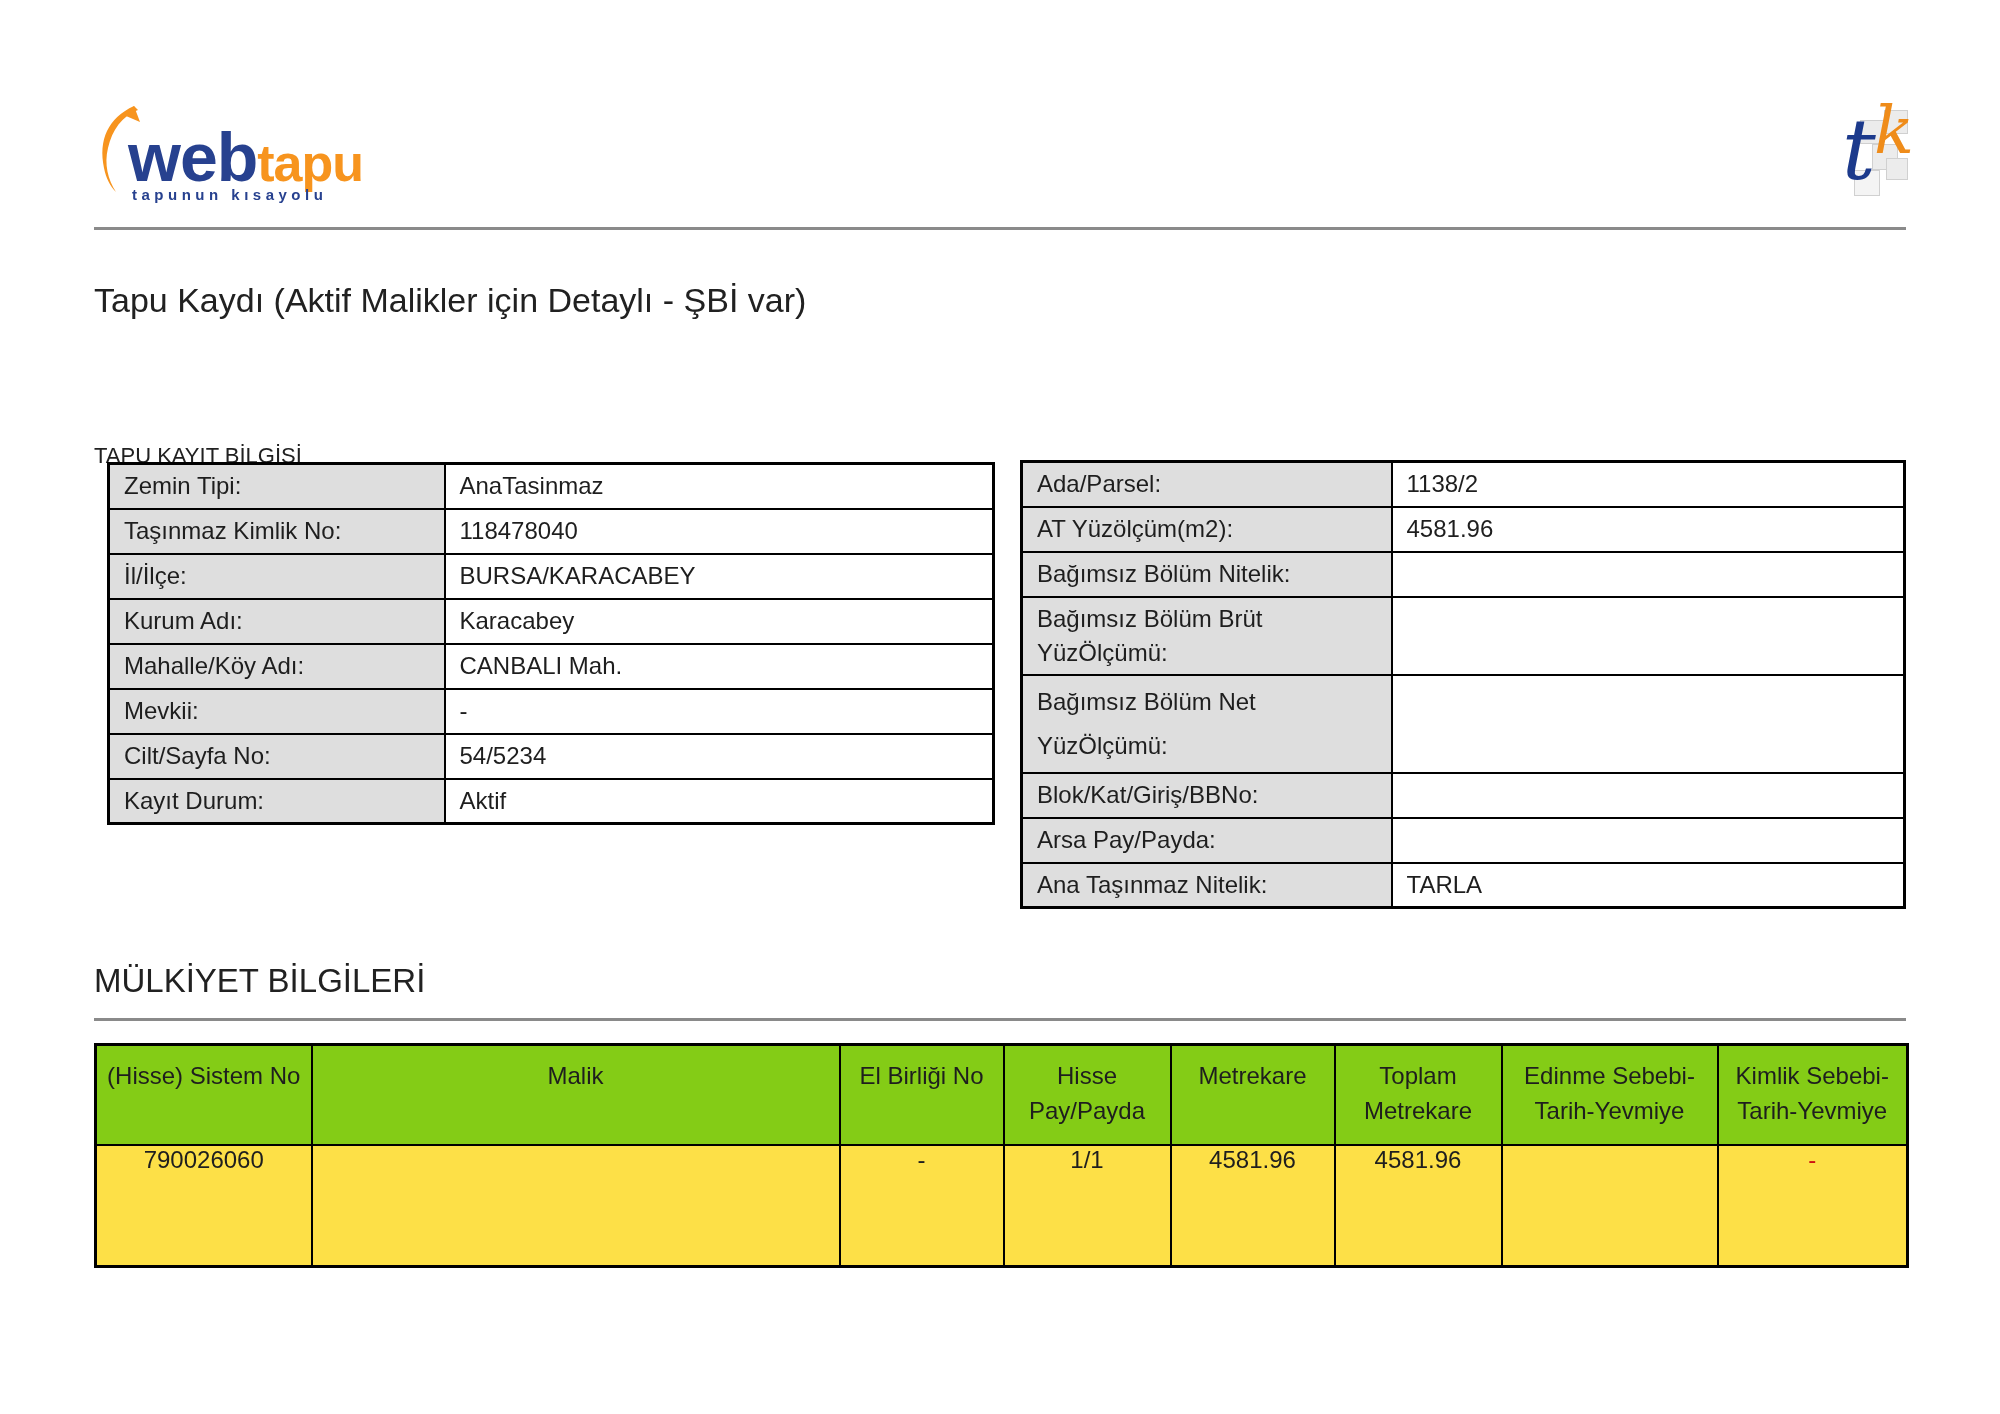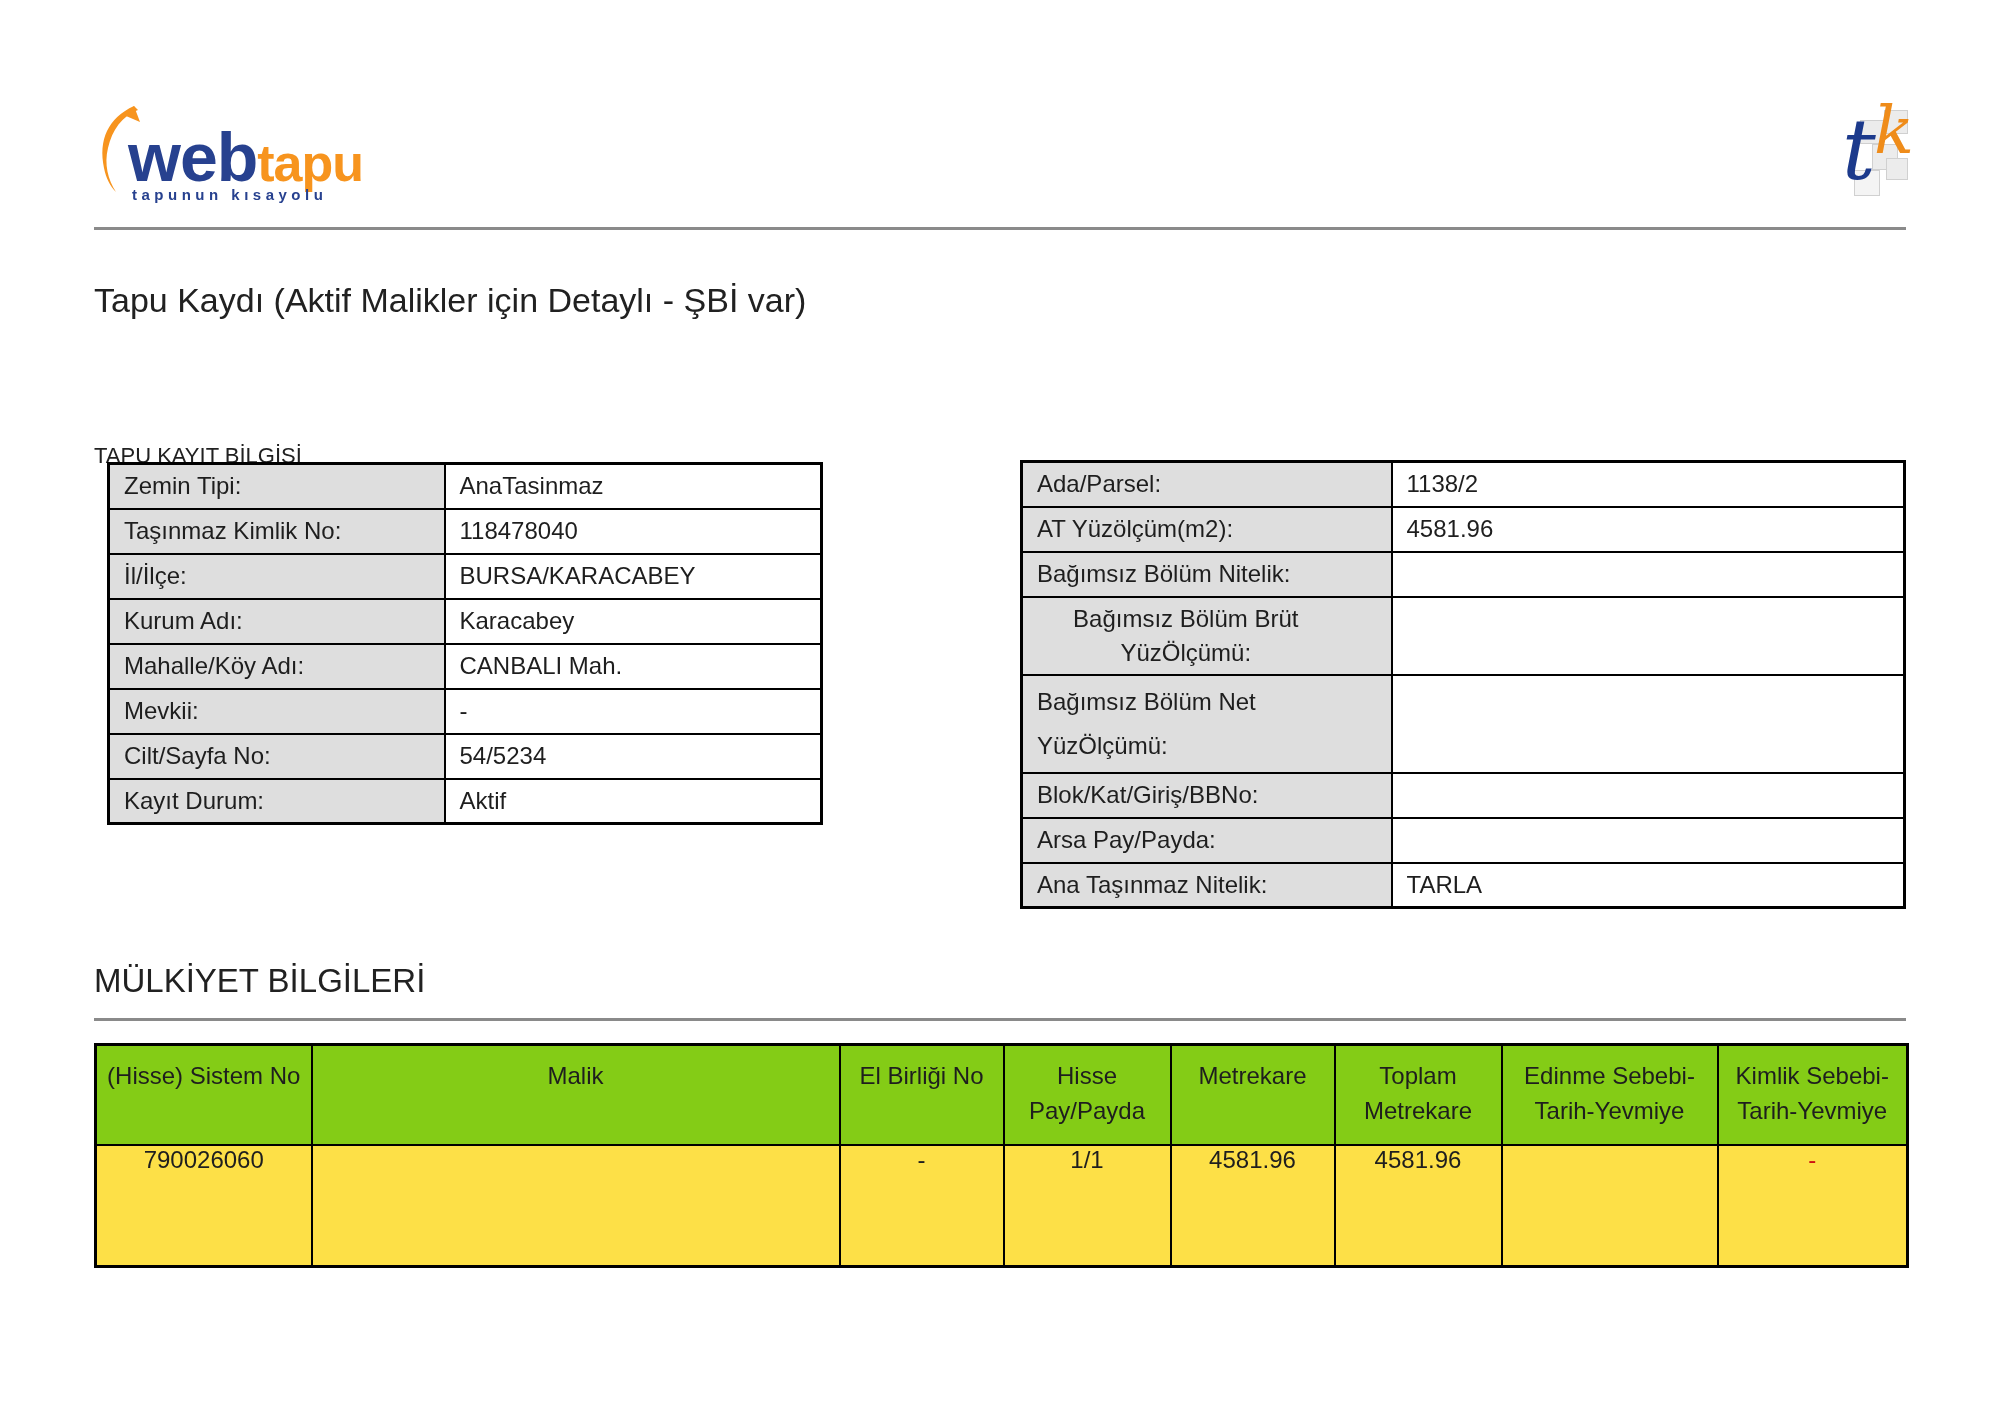--- a/index.html
+++ b/index.html
@@ -36,25 +36,25 @@
   
   .sec1-head{position:absolute;left:94px;top:443px;font-size:22px;color:#212121;}
   .sec2-head{position:absolute;left:94px;top:962px;font-size:33px;color:#212121;}
 
   
   table{border-collapse:collapse;position:absolute;table-layout:fixed;}
   .kv{border:3px solid #000;}
   .kv td{border:2px solid #000;font-size:24px;vertical-align:middle;}
   .kv td.lbl{background:#dedede;padding:4px 14px;}
   .kv td.val{background:#ffffff;padding:4px 14px;}
-  .kv-left{left:107px;top:462px;width:716px;}
+  .kv-left{left:107px;top:462px;width:888px;}
   .kv-right{left:1020px;top:460px;width:886px;}
   .kv-right td.lbl{padding-right:56px;line-height:34px;}
   .kv-right tr.tall2 td.lbl{line-height:44px;}
-  tr.r45{height:45px;} tr.r78{height:78px;text-align:center;} tr.r80{height:80px;}
+  tr.r45{height:45px;} tr.r78{height:78px;} tr.r80{height:80px;}
 
   
   .own{left:94px;top:1043px;width:1812px;border:3px solid #000;}
   .own th,.own td{border:2px solid #000;font-size:24px;font-weight:normal;text-align:center;}
   .own th{background:#84cc16;vertical-align:top;padding:12px 8px 8px 8px;line-height:35px;height:100px;box-sizing:border-box;}
   .own td{background:#fde047;vertical-align:top;padding-top:0;height:122px;box-sizing:border-box;}
   .own td.terkin{color:#cc1111;}
 </style>
 </head>
 <body>

